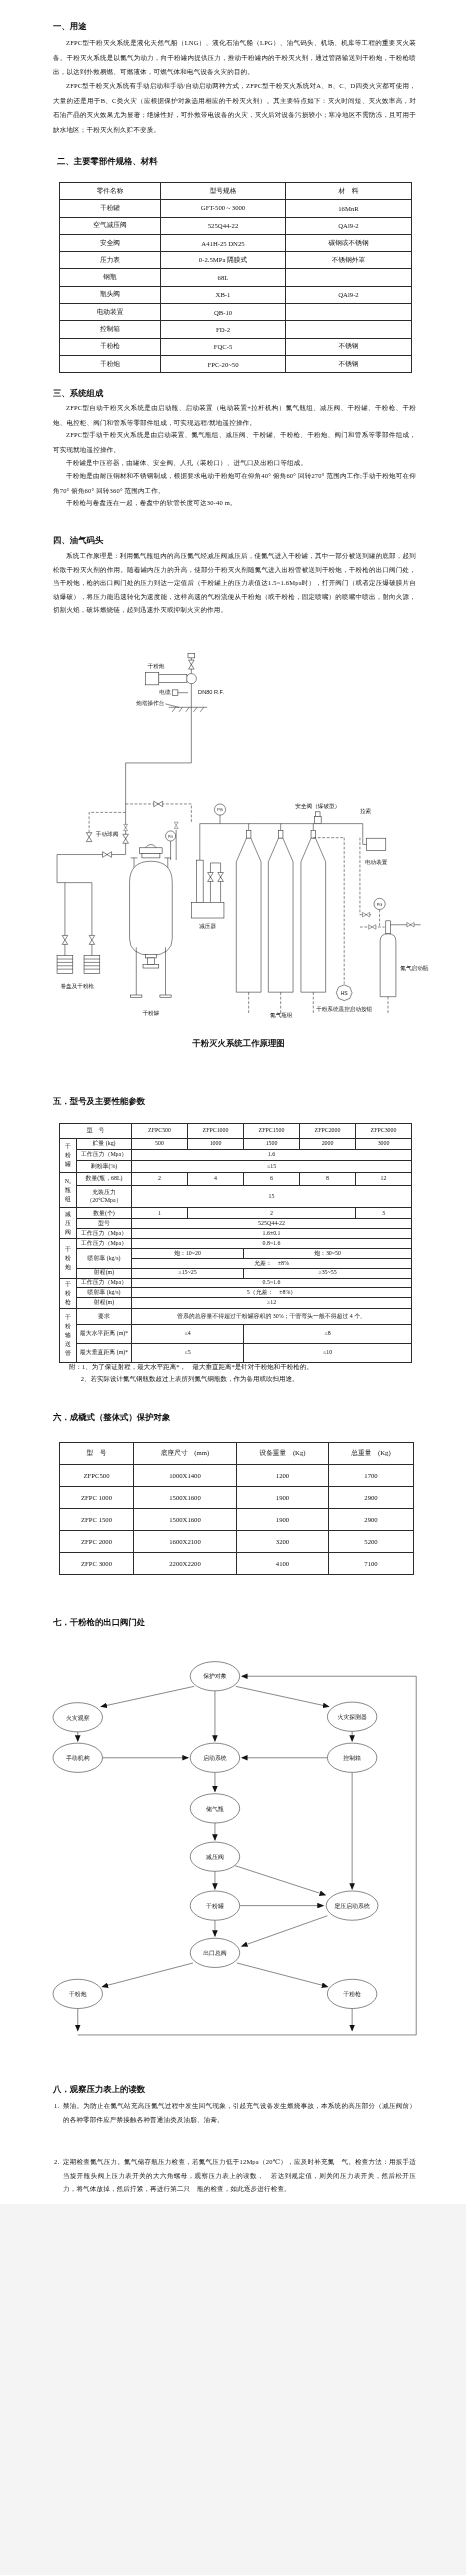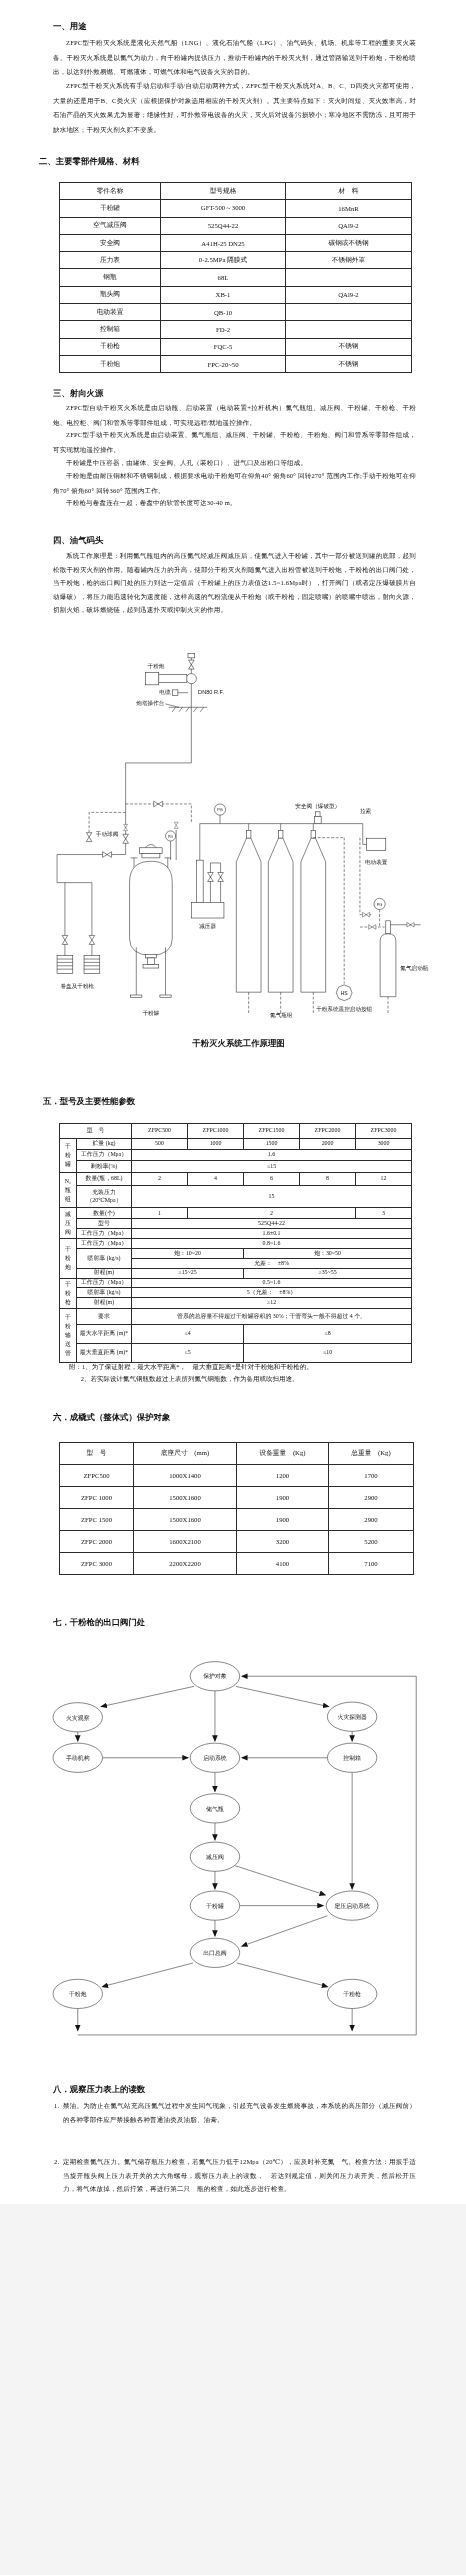--- a/index.html
+++ b/index.html
@@ -31,21 +31,21 @@
 </style>
 </head>
 <body>
 
 <div id="page">
 
   <div class="abs h" style="left:53px;top:21.4px;">一、用途</div>
   <div class="abs body-p ind" style="left:53px;top:36px;">ZFPC型干粉灭火系统是液化天然气船（LNG）、液化石油气船（LPG）、油气码头、机场、机库等工程的重要灭火装备。干粉灭火系统是以氮气为动力，向干粉罐内提供压力，推动干粉罐内的干粉灭火剂，通过管路输送到干粉炮，干粉枪喷出，以达到扑救易燃、可燃液体，可燃气体和电气设备火灾的目的。</div>
   <div class="abs body-p ind" style="left:53px;top:79px;">ZFPC型干粉灭火系统有手动启动和手动/自动启动两种方式，ZFPC型干粉灭火系统对A、B、C、D四类火灾都可使用，大量的还是用于B、C类火灾（应根据保护对象选用相应的干粉灭火剂）。其主要特点如下：灭火时间短、灭火效率高，对石油产品的灭火效果尤为显著；绝缘性好，可扑救带电设备的火灾，灭火后对设备污损较小；寒冷地区不需防冻，且可用于缺水地区；干粉灭火剂久贮不变质。</div>
 
-  <div class="abs h" style="left:39px;top:156px;">二、主要零部件规格、材料</div>
+  <div class="abs h" style="left:57px;top:156px;">二、主要零部件规格、材料</div>
   <table class="t2 abs" style="left:59px;top:182px;">
     <colgroup>
         <col style="width:101px">
         <col style="width:125px">
         <col style="width:126px">
       </colgroup>
     <tbody>
         <tr>
       <td>零件名称</td>
       <td>型号规格</td>
@@ -97,21 +97,21 @@
           <td>不锈钢</td>
         </tr>
     <tr>
           <td>干粉炮</td>
           <td>FPC-20~50</td>
           <td>不锈钢</td>
         </tr>
   </tbody>
     </table>
 
-  <div class="abs h" style="left:53px;top:388px;">三、射向火源</div>
+  <div class="abs h" style="left:53px;top:388px;">三、系统组成</div>
   <div class="abs body-p ind" style="left:53px;top:401px;">ZFPC型自动干粉灭火系统是由启动瓶、启动装置（电动装置+拉杆机构）氮气瓶组、减压阀、干粉罐、干粉枪、干粉炮、电控柜、阀门和管系等零部件组成，可实现远程/就地遥控操作。</div>
   <div class="abs body-p ind" style="left:53px;top:428px;">ZFPC型手动干粉灭火系统是由启动装置、氮气瓶组、减压阀、干粉罐、干粉枪、干粉炮、阀门和管系等零部件组成，可实现就地遥控操作。</div>
   <div class="abs body-p ind" style="left:53px;top:456px;">干粉罐是中压容器，由罐体、安全阀、人孔（装粉口）、进气口及出粉口等组成。</div>
   <div class="abs body-p ind" style="left:53px;top:469px;">干粉炮是由耐压铜材和不锈钢制成，根据要求电动干粉炮可在仰角40° 俯角60° 回转270° 范围内工作;手动干粉炮可在仰角70° 俯角60° 回转360° 范围内工作。</div>
   <div class="abs body-p ind" style="left:53px;top:496px;">干粉枪与卷盘连在一起，卷盘中的软管长度可达30-40 m。</div>
 
   <div class="abs h" style="left:53px;top:535px;">四、油气码头</div>
   <div class="abs body-p ind" style="left:53px;top:549px;line-height:13.5px;">系统工作原理是：利用氮气瓶组内的高压氮气经减压阀减压后，使氮气进入干粉罐，其中一部分被送到罐的底部，起到松散干粉灭火剂的作用。随着罐内压力的升高，使部分干粉灭火剂随氮气进入出粉管被送到干粉炮，干粉枪的出口阀门处，当干粉炮，枪的出口阀门处的压力到达一定值后（干粉罐上的压力表值达1.5~1.6Mpa时），打开阀门（或者定压爆破膜片自动爆破），将压力能迅速转化为速度能，这样高速的气粉流便从干粉炮（或干粉枪，固定喷嘴）的喷嘴中喷出，射向火源，切割火焰，破坏燃烧链，起到迅速扑灭或抑制火灾的作用。</div>
 
   <svg class="abs" style="left:0;top:641px;" width="467" height="472" viewBox="0 0 830 840">
@@ -263,21 +263,21 @@
       <use href="#bt" transform="translate(730,505) scale(0.8)"></use>
       <path class="shape" d="M676,534 Q676,521 690,521 Q704,521 704,534 L704,633 L676,633 Z"></path>
       <line class="dash" x1="690" y1="633" x2="690" y2="662"></line>
     </g>
     <text x="675" y="471" text-anchor="middle" font-size="7">PG</text>
     <text class="lab" x="712" y="585">氮气启动瓶</text>
 
     <text x="424" y="720" text-anchor="middle" font-size="15" font-weight="bold">干粉灭火系统工作原理图</text>
   </svg>
 
-  <div class="abs h" style="left:43px;top:1096px;">五．型号及主要性能参数</div>
+  <div class="abs h" style="left:53px;top:1096px;">五．型号及主要性能参数</div>
   <table class="t5 abs" style="left:59px;top:1123px;">
     <colgroup>
         <col style="width:17px">
         <col style="width:55px">
         <col style="width:56px">
         <col style="width:56px">
         <col style="width:56px">
         <col style="width:56px">
         <col style="width:56px">
       </colgroup>

